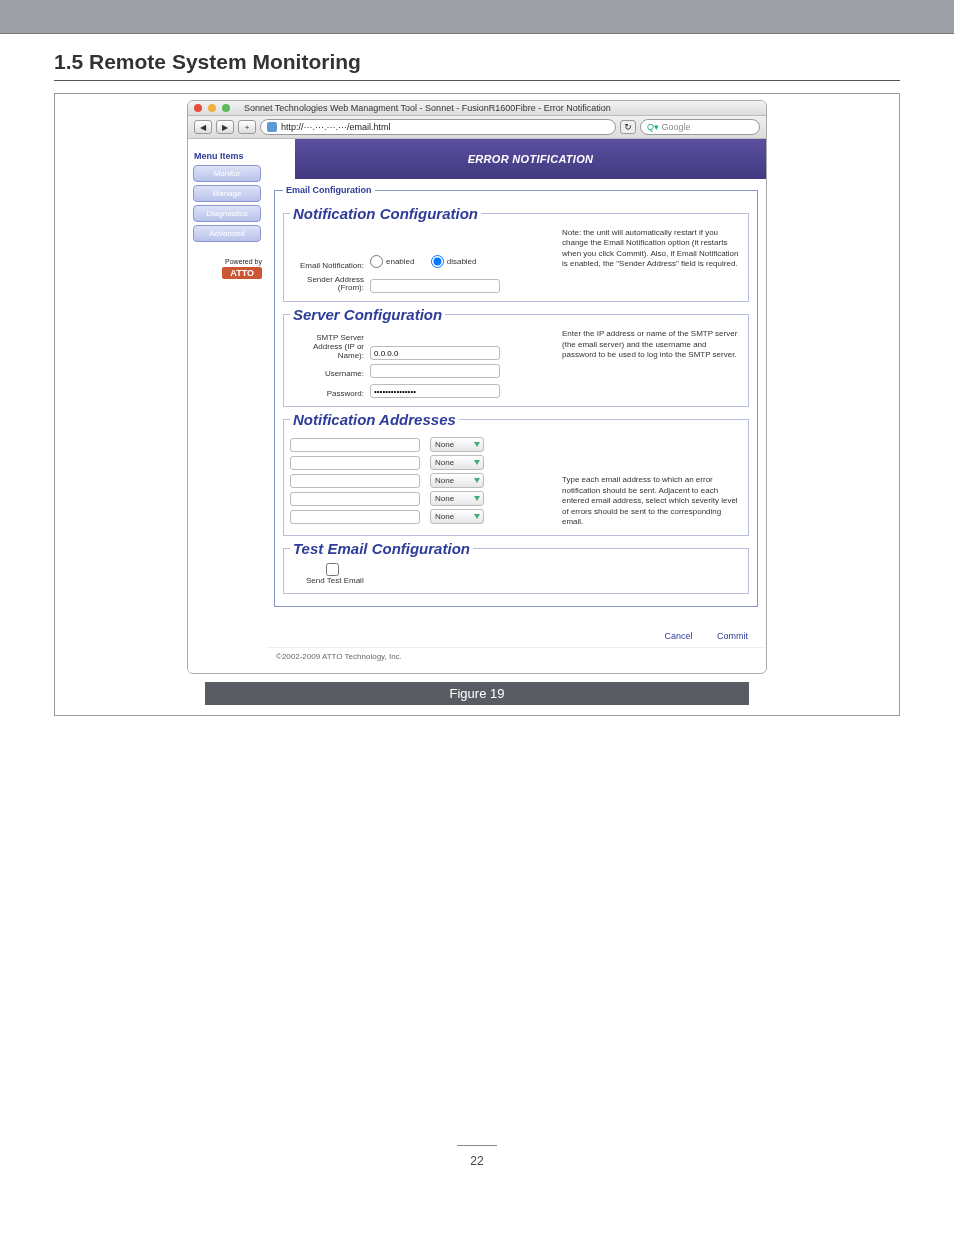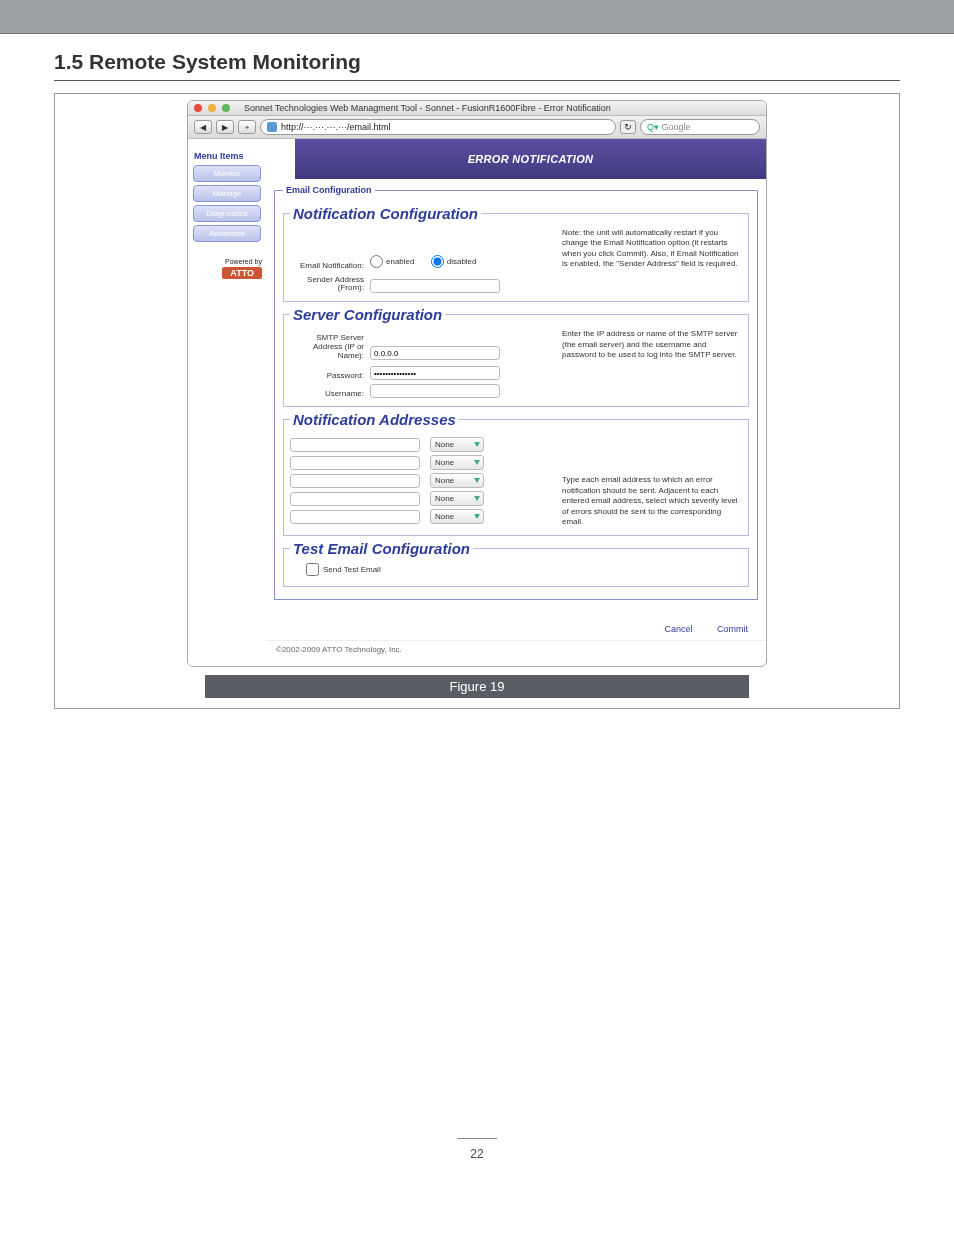--- a/index.html
+++ b/index.html
@@ -132,21 +132,21 @@
 
   .sel {
     border:1px solid #bbb; border-radius:3px; height:15px; font-size:8px;
     background:linear-gradient(#fff,#e6e6e6); padding:0 14px 0 4px;
     position:relative; display:inline-flex; align-items:center; min-width:54px;
   }
   .sel:after{content:"";position:absolute;right:3px;top:4px;width:0;height:0;border-left:3px solid transparent;border-right:3px solid transparent;border-top:5px solid #4a7;}
   .addr-row{display:flex;align-items:center;margin:3px 0;}
   .addr-row .txt{width:130px;margin-right:10px;}
 
-  .chk{display:inline-flex;align-items:center;font-size:8px;}
+  .chk{display:inline-flex;align-items:center;font-size:8px;flex-direction:column;}
   .chk input{margin-right:4px;}
 
   .btn-row{ text-align:right; padding:18px 18px 6px 0;}
   .link-btn{ color:#2e3d99; font-size:9px; margin-left:22px; cursor:pointer;}
 
   .copyright{ font-size:8px; color:#666; padding:4px 10px; border-top:1px solid #eee;}
 
   .fig-label{
     background:#5a5c63; color:#fff; text-align:center; font-size:13px;
     padding:4px 0; margin:8px auto 0; width:544px;
@@ -232,27 +232,27 @@
             </div>
           </fieldset>
 
           <fieldset class="inner">
             <legend>Server Configuration</legend>
             <div class="row">
               <div class="lbl" style="line-height:1.1">SMTP Server Address (IP or Name):</div>
               <div class="field"><input class="txt w130" value="0.0.0.0" style=""></div>
               <div class="hint">Enter the IP address or name of the SMTP server (the email server) and the username and password to be used to log into the SMTP server.</div>
             </div>
+            <div class="row" style="margin-top:4px;">
+              <div class="lbl">Username:</div>
+              <div class="field"><input class="txt w130" style=""></div>
+            </div>
             <div class="row" style="margin-top:6px;">
               <div class="lbl">Password:</div>
               <div class="field"><input class="txt w130" value="•••••••••••••••" style=""></div>
-            </div>
-            <div class="row" style="margin-top:4px;">
-              <div class="lbl">Username:</div>
-              <div class="field"><input class="txt w130" style=""></div>
             </div>
           </fieldset>
 
           <fieldset class="inner">
             <legend>Notification Addresses</legend>
             <div class="row">
               <div style="flex:1">
                 <div class="addr-row">
                     <input class="txt" style="">
                     <span class="sel">None</span>

